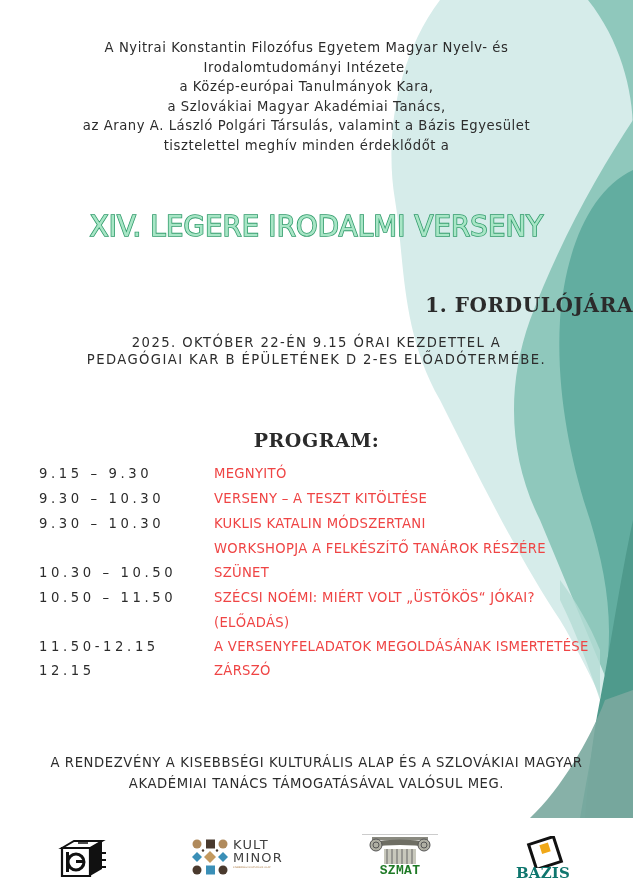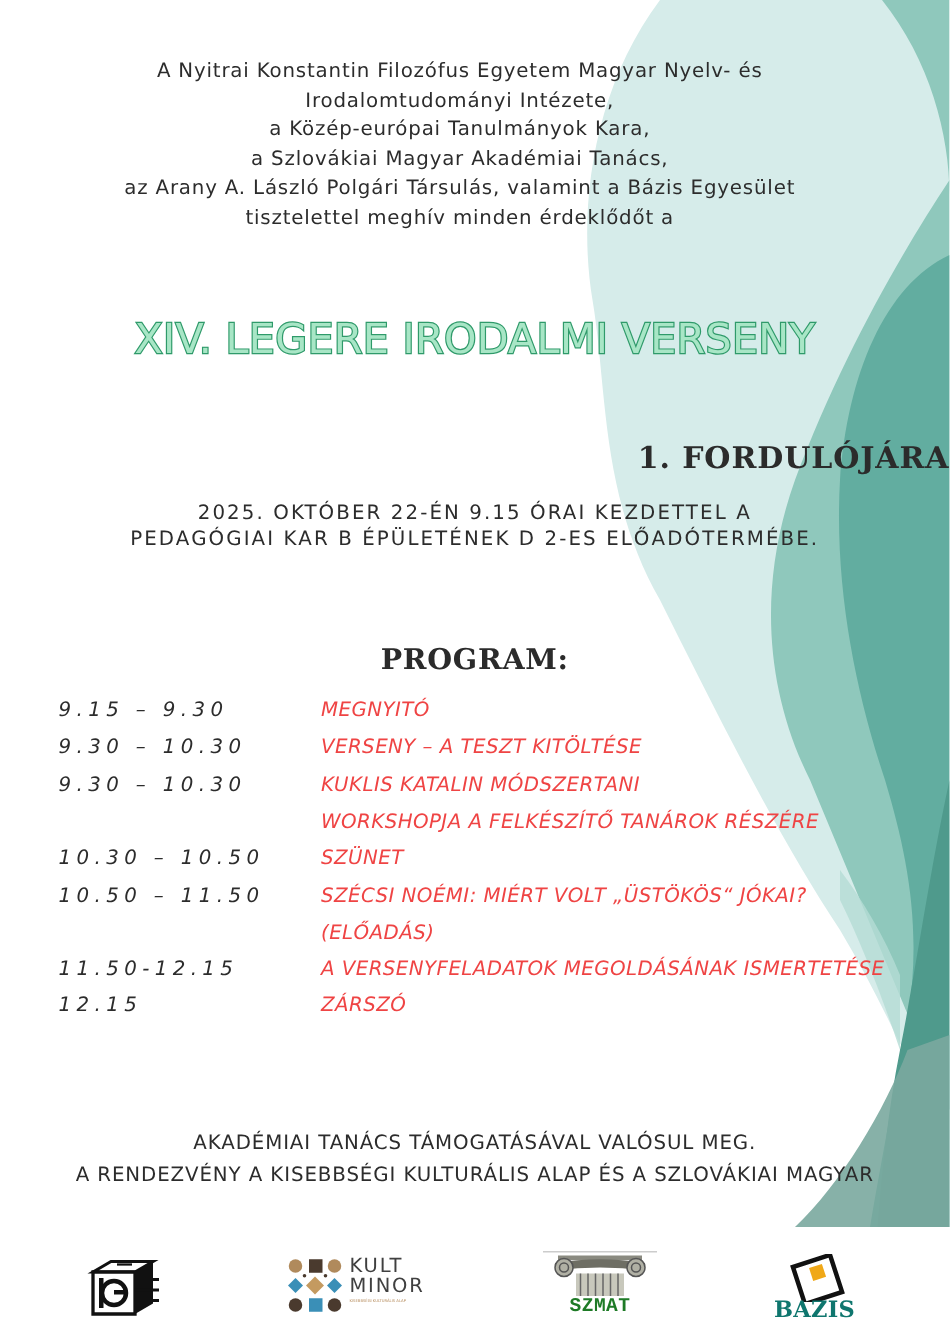--- a/index.html
+++ b/index.html
@@ -49,21 +49,21 @@
 
     .program-heading {
       position: absolute; left: 0; top: 429px; width: 633px;
       text-align: center;
       font-family: "DejaVu Serif", serif;
       font-weight: bold; font-size: 19px; letter-spacing: 0.5px;
       color: #2b2b2b;
     }
 
     .schedule { position: absolute; left: 0; top: 466px; width: 633px; }
-    .sched-row { position: absolute; left: 0; width: 592px; height: 24px; font-style: italic; }
+    .sched-row { position: absolute; left: 0; width: 592px; height: 24px; }
     .sched-time {
       position: absolute; left: 39px; top: 0;
       font-family: "DejaVu Sans", sans-serif;
       font-size: 13.2px; letter-spacing: 3.6px; color: #2c2c2c; white-space: nowrap;
     }
     .sched-desc {
       position: absolute; left: 214px; top: 0;
       font-family: "DejaVu Sans", sans-serif;
       font-size: 13.2px; letter-spacing: 0.3px; color: #ef4444; white-space: nowrap;
     }
@@ -182,22 +182,22 @@
       <span class="sched-time">11.50-12.15</span>
       <span class="sched-desc">A VERSENYFELADATOK MEGOLDÁSÁNAK ISMERTETÉSE</span>
     </div>
     <div class="sched-row" style="top:197px">
       <span class="sched-time">12.15</span>
       <span class="sched-desc">ZÁRSZÓ</span>
     </div>
   </div>
 
   <div class="support">
+    <div>A RENDEZVÉNY A KISEBBSÉGI KULTURÁLIS ALAP ÉS A SZLOVÁKIAI MAGYAR</div>
     <div>AKADÉMIAI TANÁCS TÁMOGATÁSÁVAL VALÓSUL MEG.</div>
-    <div>A RENDEZVÉNY A KISEBBSÉGI KULTURÁLIS ALAP ÉS A SZLOVÁKIAI MAGYAR</div>
   </div>
 
   <div class="logos">
 
     <div class="logo logo-ge">
       <svg width="50" height="40" viewBox="0 0 50 40">
         <polygon points="4,10 16,3 44,3 32,10" fill="#ffffff" stroke="#111" stroke-width="2"></polygon>
         <polygon points="4,10 32,10 32,38 4,38" fill="#ffffff" stroke="#111" stroke-width="2.2"></polygon>
         <polygon points="32,10 44,3 44,31 32,38" fill="#111"></polygon>
         <circle cx="18" cy="24" r="8" fill="none" stroke="#111" stroke-width="3"></circle>

